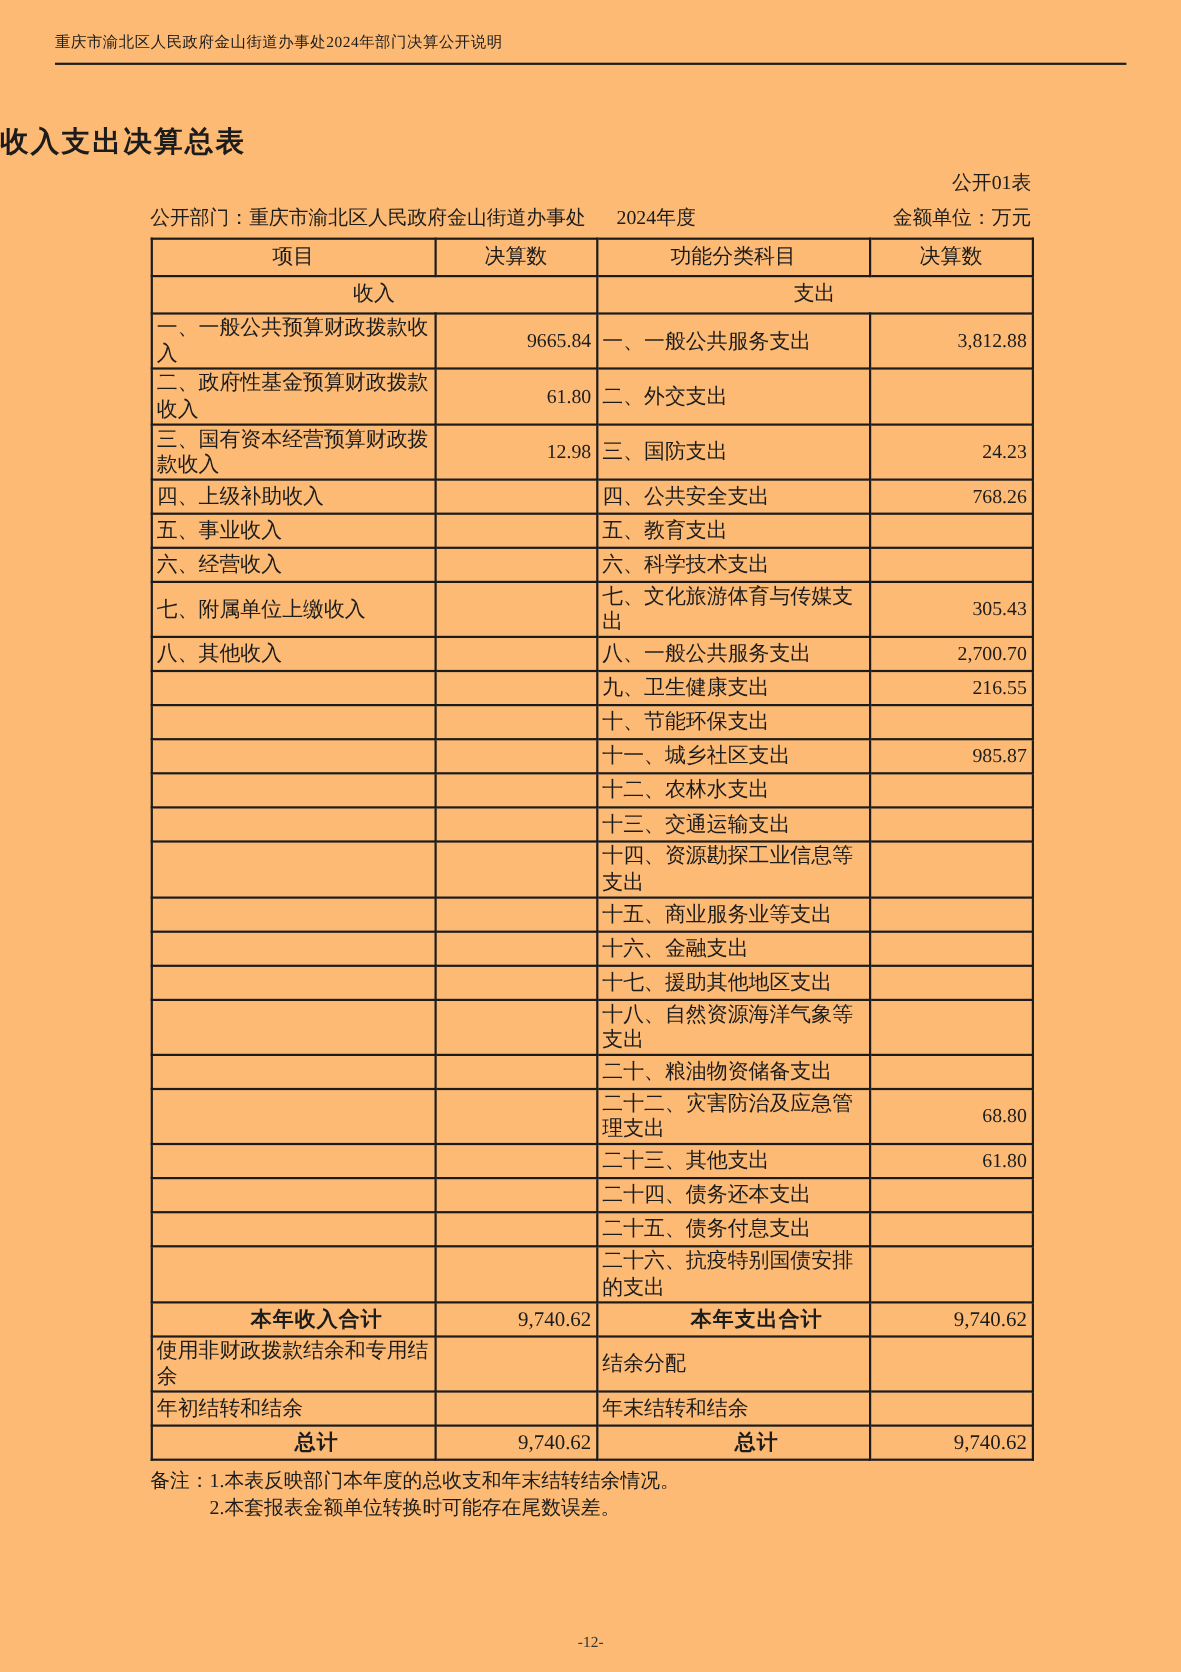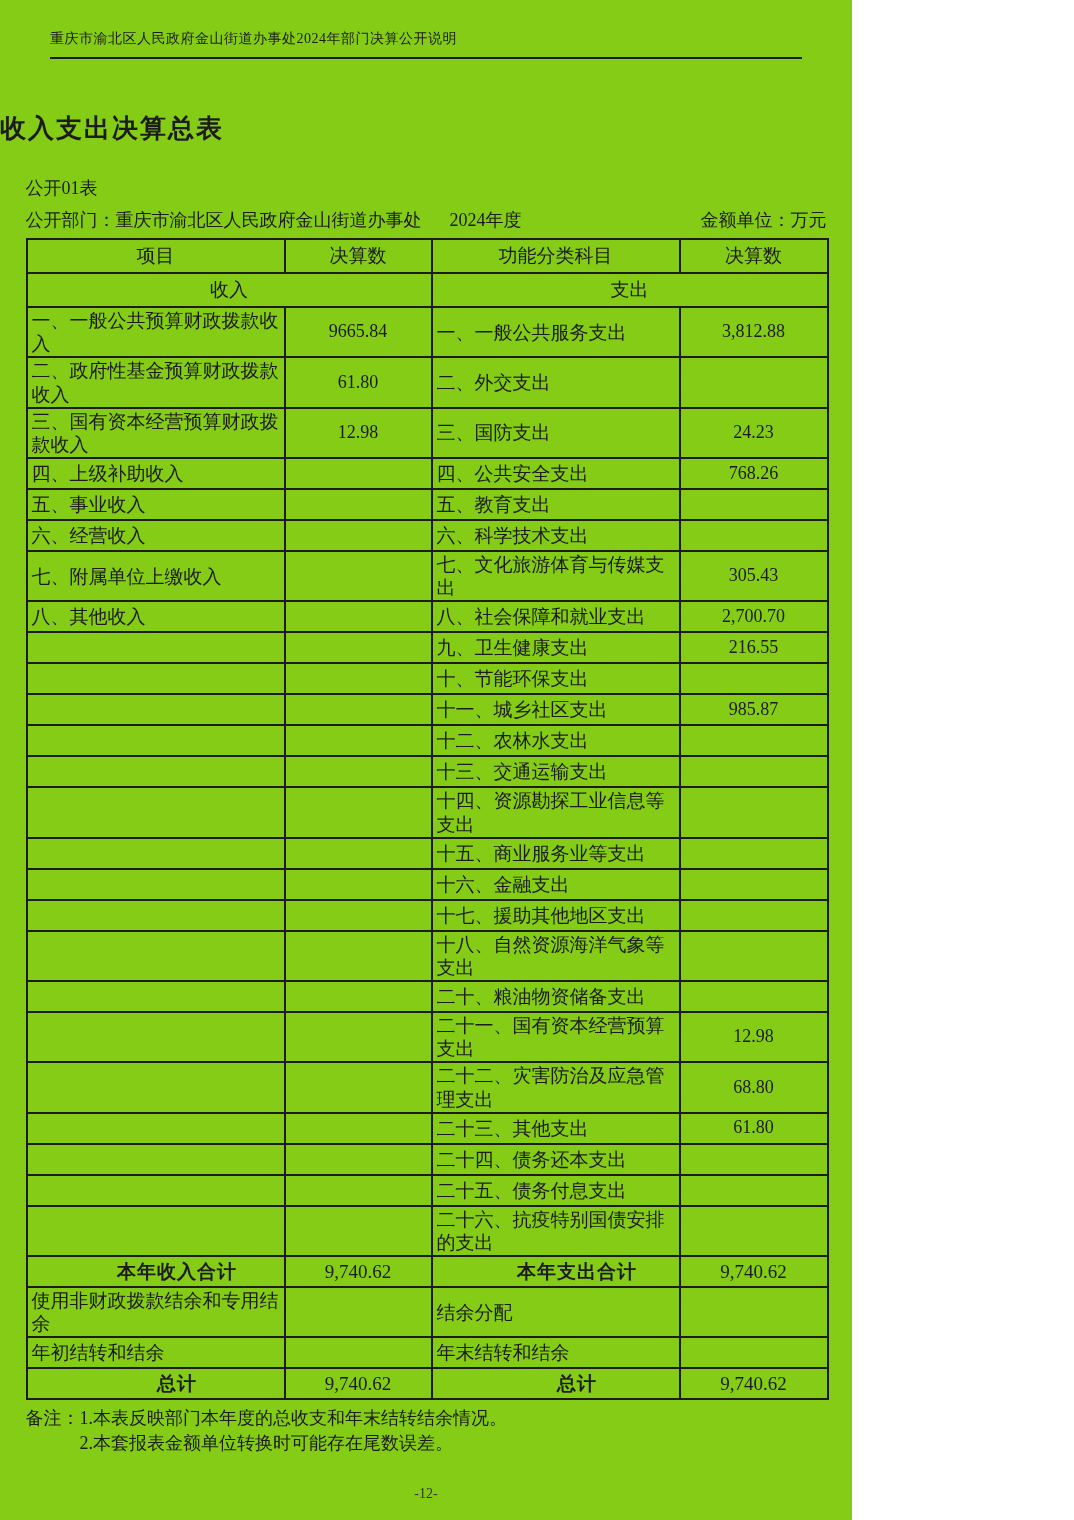--- a/index.html
+++ b/index.html
@@ -4,23 +4,23 @@
 <style>
   html, body {
     margin: 0;
     padding: 0;
     background: #ffffff;
     color: #1c1c1c;
     font-family: "Liberation Serif", "DejaVu Serif", serif;
   }
   .page {
     position: relative;
-    width: 852px;
+    width: 1074px;
     height: 1520px;
-    background: #84cc16;
+    background: #fdba74;
     overflow: hidden;
   }
   .running-header {
     margin: 30px 50px 0 50px;
     padding-bottom: 9px;
     border-bottom: 2px solid #1c1c1c;
     font-size: 14px;
     letter-spacing: 0.5px;
   }
   .doc-title {
@@ -28,22 +28,22 @@
     text-align: left;
     font-size: 26px;
     font-weight: bold;
     letter-spacing: 2px;
   }
   .content {
     width: 801px;
     margin: 0 auto;
   }
   .sheet-label {
-    margin-top: 30px;
-    text-align: left;
+    margin-top: 8px;
+    text-align: right;
     font-size: 18px;
   }
   .meta-row {
     display: flex;
     align-items: flex-end;
     margin-top: 8px;
     margin-bottom: 6px;
     font-size: 18px;
   }
   .meta-dept { white-space: nowrap; }
@@ -62,21 +62,21 @@
   table.budget col.c3 { width: 248px; }
   table.budget col.c4 { width: 148px; }
   table.budget th, table.budget td {
     border: 2px solid #1c1c1c;
     font-weight: normal;
     padding: 1px 4px;
     overflow: hidden;
   }
   table.budget th { text-align: center; height: 30px; }
   td.item { text-align: left; word-break: break-all; }
-  td.num  { text-align: center; padding-right: 6px; font-size: 18px; border-radius: 11px; }
+  td.num  { text-align: right; padding-right: 6px; font-size: 18px; border-radius: 11px; }
   tr.h1 td { height: 27px; }
   tr.h2 td { height: 45px; }
   tr.total td.item { font-weight: bold; text-align: center; letter-spacing: 1px; padding-left: 47px; }
   tr.total td.num { font-size: 19px; }
 
   .notes {
     margin-top: 6px;
     font-size: 18px;
     line-height: 1.35;
   }
@@ -169,21 +169,21 @@
           </tr>
           <tr class="h2">
             <td class="item">七、附属单位上缴收入</td>
             <td class="num"></td>
             <td class="item">七、文化旅游体育与传媒支出</td>
             <td class="num">305.43</td>
           </tr>
           <tr class="h1">
             <td class="item">八、其他收入</td>
             <td class="num"></td>
-            <td class="item">八、社会保障和就业支出</td>
+            <td class="item">八、一般公共服务支出</td>
             <td class="num">2,700.70</td>
           </tr>
           <tr class="h1">
             <td class="item"></td>
             <td class="num"></td>
             <td class="item">九、卫生健康支出</td>
             <td class="num">216.55</td>
           </tr>
           <tr class="h1">
             <td class="item"></td>
@@ -237,26 +237,20 @@
             <td class="item"></td>
             <td class="num"></td>
             <td class="item">十八、自然资源海洋气象等支出</td>
             <td class="num"></td>
           </tr>
           <tr class="h1">
             <td class="item"></td>
             <td class="num"></td>
             <td class="item">二十、粮油物资储备支出</td>
             <td class="num"></td>
-          </tr>
-          <tr class="h2">
-            <td class="item"></td>
-            <td class="num"></td>
-            <td class="item">二十一、国有资本经营预算支出</td>
-            <td class="num">12.98</td>
           </tr>
           <tr class="h2">
             <td class="item"></td>
             <td class="num"></td>
             <td class="item">二十二、灾害防治及应急管理支出</td>
             <td class="num">68.80</td>
           </tr>
           <tr class="h1">
             <td class="item"></td>
             <td class="num"></td>

